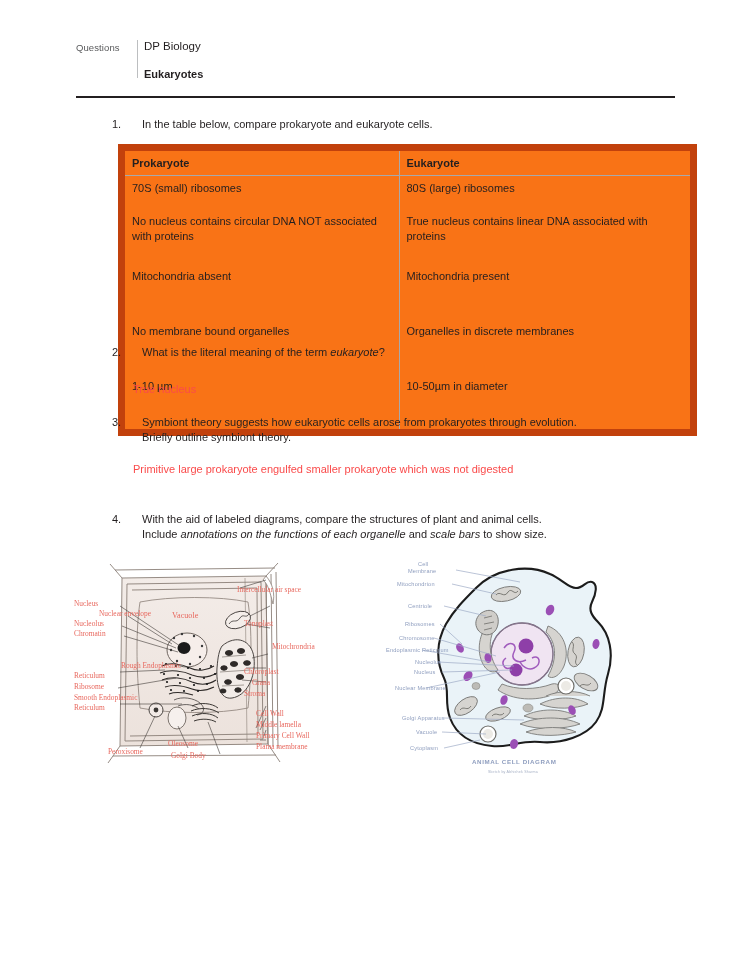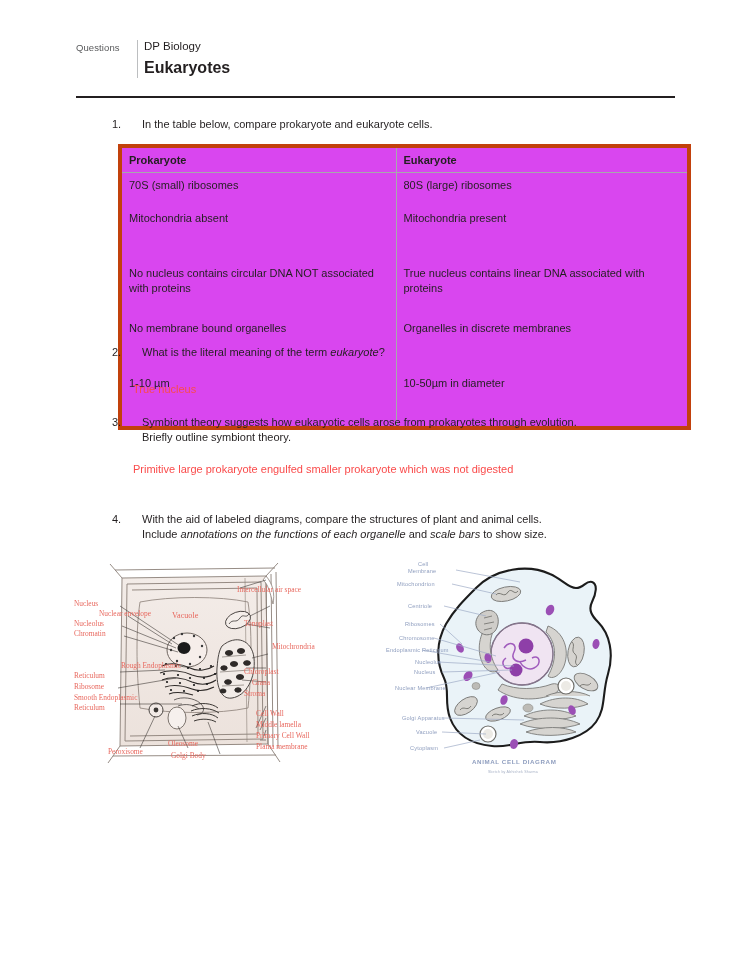--- a/index.html
+++ b/index.html
@@ -12,35 +12,35 @@
   .page{position:absolute;left:0;top:0;width:749px;height:970px;background:#fff;}
 
   
   .hdr{position:absolute;left:76px;top:38px;width:620px;height:46px;}
   .hdr-left{
     position:absolute;left:0;top:4px;width:56px;text-align:left;
     font-size:9.5px;color:#58595b;letter-spacing:.1px;
   }
   .hdr-rule{position:absolute;left:61px;top:2px;width:1px;height:38px;background:#bcbec0;}
   .hdr-sub{position:absolute;left:68px;top:2px;font-size:11.5px;color:#231f20;}
-  .hdr-title{position:absolute;left:68px;top:21px;font-size:16px;font-weight:bold;color:#231f20;}
+  .hdr-title{position:absolute;left:68px;top:30px;font-size:11px;font-weight:bold;color:#231f20;}
 
   .hrule{position:absolute;left:76px;top:96px;width:599px;height:0;
          border-top:2px solid #231f20;}
 
   
   .q{position:absolute;font-size:11px;line-height:15px;color:#231f20;}
   .q .num{position:absolute;left:0;top:0;width:22px;text-align:left;}
   .q .body{margin-left:30px;display:block;}
   .ans{position:absolute;font-size:11px;line-height:15px;color:#fa4b4b;}
   em{font-style:italic;}
 
   
   .tbl{position:absolute;left:118px;top:144px;width:565px;
-       border:4px solid #c2410c;border-collapse:collapse;background:#d946ef;}
+       border:7px solid #c2410c;border-collapse:collapse;background:#f97316;}
   .tbl table{border-collapse:collapse;width:100%;table-layout:fixed;}
   .tbl col.c1{width:274px;}
   .tbl col.c2{width:291px;}
   .tbl th,.tbl td{
     font-size:11px;line-height:15px;text-align:left;vertical-align:top;
     padding:5px 7px 6px 7px;font-weight:normal;color:#231f20;
   }
   .tbl th{font-weight:bold;border-bottom:1px solid #a7a9ac;padding-bottom:4px;}
   .tbl td{border-right:1px solid #a7a9ac;}
   .tbl td:last-child,.tbl th:last-child{border-right:none;}
@@ -94,26 +94,26 @@
           <th>Prokaryote</th>
           <th>Eukaryote</th>
         </tr>
       </thead>
       <tbody>
         <tr class="row row1">
           <td class="blk">70S (small) ribosomes</td>
           <td class="red">80S (large) ribosomes</td>
         </tr>
         <tr class="row">
+          <td class="red">No nucleus contains circular DNA NOT associated with proteins</td>
+          <td class="blk">True nucleus contains linear DNA associated with proteins</td>
+        </tr>
+        <tr class="row">
           <td class="blk">Mitochondria absent</td>
           <td class="red">Mitochondria present</td>
-        </tr>
-        <tr class="row">
-          <td class="red">No nucleus contains circular DNA NOT associated with proteins</td>
-          <td class="blk">True nucleus contains linear DNA associated with proteins</td>
         </tr>
         <tr class="row">
           <td class="blk">No membrane bound organelles</td>
           <td class="blk">Organelles in discrete membranes</td>
         </tr>
         <tr class="row">
           <td class="red">1-10 µm</td>
           <td class="blk">10-50µm in diameter</td>
         </tr>
       </tbody>

